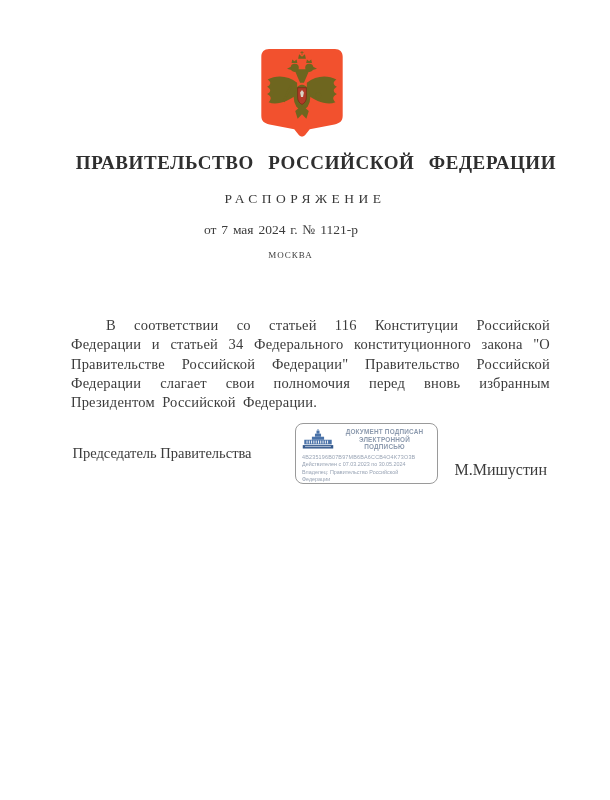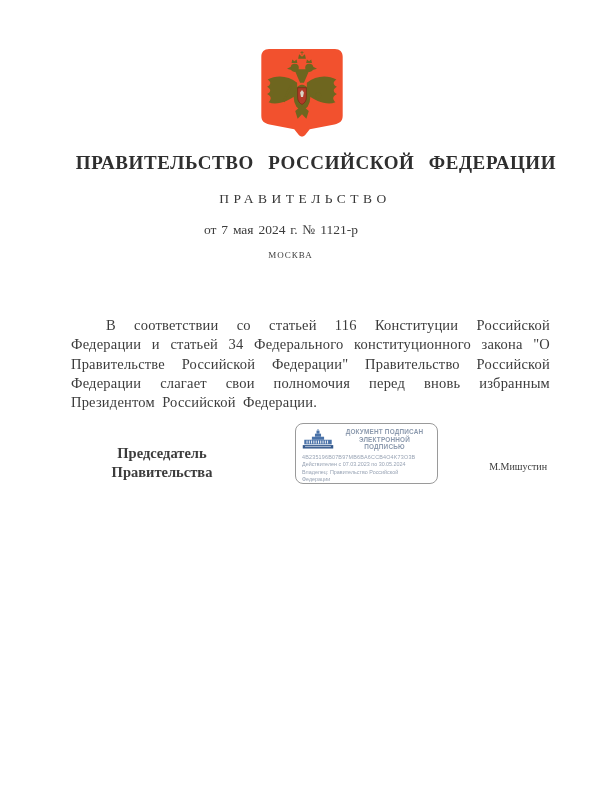--- a/index.html
+++ b/index.html
@@ -82,29 +82,28 @@
   }
   .sig-title {
     position: absolute;
     left: 66px;
     top: 444px;
     width: 192px;
     text-align: center;
     font-size: 14.5px;
     line-height: 19px;
     color: #3c3c3c;
-    font-weight: bold;
   }
   .sig-name {
     position: absolute;
     left: 447px;
     top: 461px;
     width: 100px;
     text-align: right;
-    font-size: 10px;
+    font-size: 16px;
     color: #3c3c3c;
   }
   .stamp {
     position: absolute;
     left: 295px;
     top: 423px;
     width: 143px;
     height: 61px;
     box-sizing: border-box;
     border: 1.2px solid #9a9a9a;
@@ -183,21 +182,21 @@
 
       <path d="M31.5,40 L24,56 L26,57 L33.3,41 Z"></path>
 
       <circle cx="61" cy="50" r="3"></circle>
     </g>
     <path stroke="#6f1f12" stroke-width="0.6" d="M39.5,42 H48.5 V52 C48.5,56 46.3,58.2 44,59.3 C41.7,58.2 39.5,56 39.5,52 Z" fill="#B23A28"></path>
     <path d="M42,47 l2,-2.5 2,2.5 -1,4.5 h-2 Z" fill="#D8D2C6"></path>
   </svg>
 
   <div class="org-title">ПРАВИТЕЛЬСТВО РОССИЙСКОЙ ФЕДЕРАЦИИ</div>
-  <div class="doc-type">ПРАВИТЕЛЬСТВО</div>
+  <div class="doc-type">РАСПОРЯЖЕНИЕ</div>
   <div class="date-line">от 7 мая 2024 г. № 1121-р</div>
   <div class="city">МОСКВА</div>
 
   <p class="body-par">В соответствии со статьей 116 Конституции Российской Федерации и статьей 34 Федерального конституционного закона "О Правительстве Российской Федерации" Правительство Российской Федерации слагает свои полномочия перед вновь избранным Президентом Российской Федерации.</p>
 
   <div class="sig-title">
     <div>Председатель Правительства</div>
   </div>
 
   <div class="stamp">

